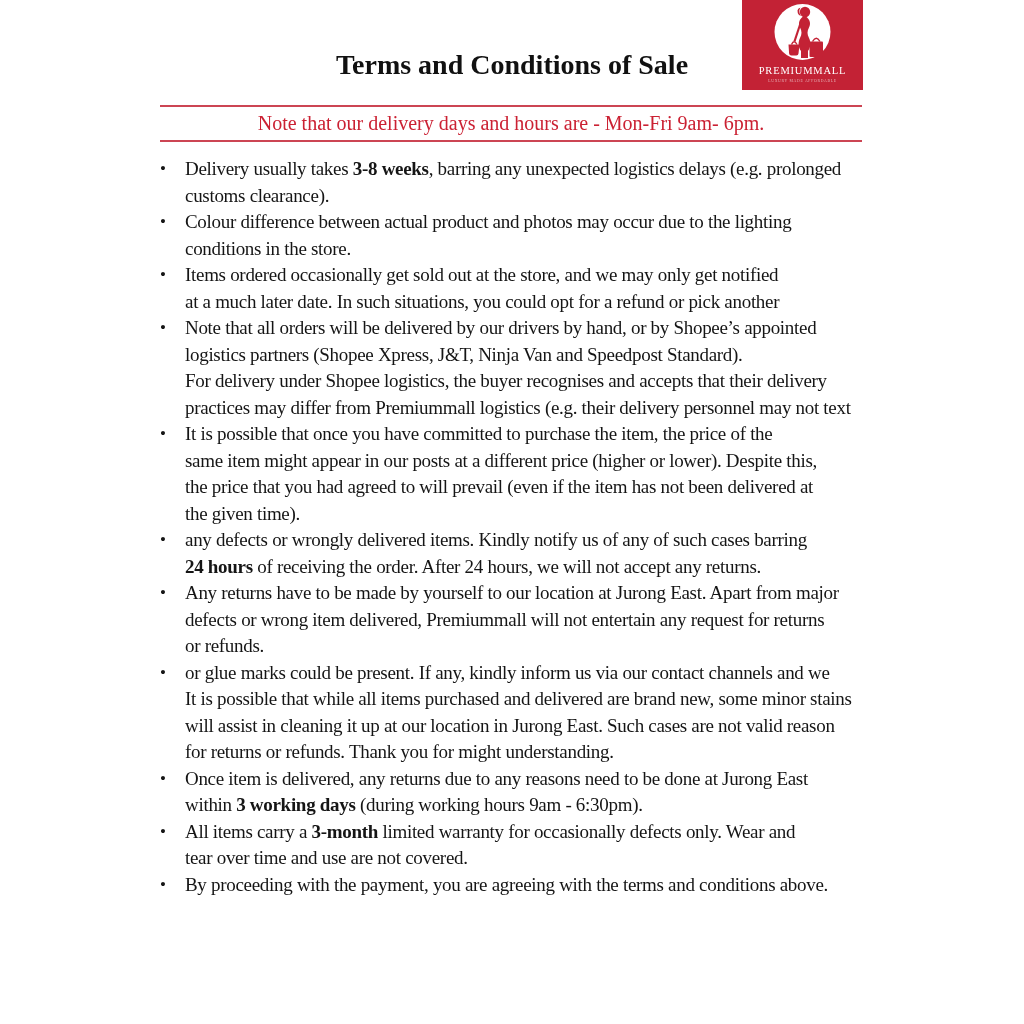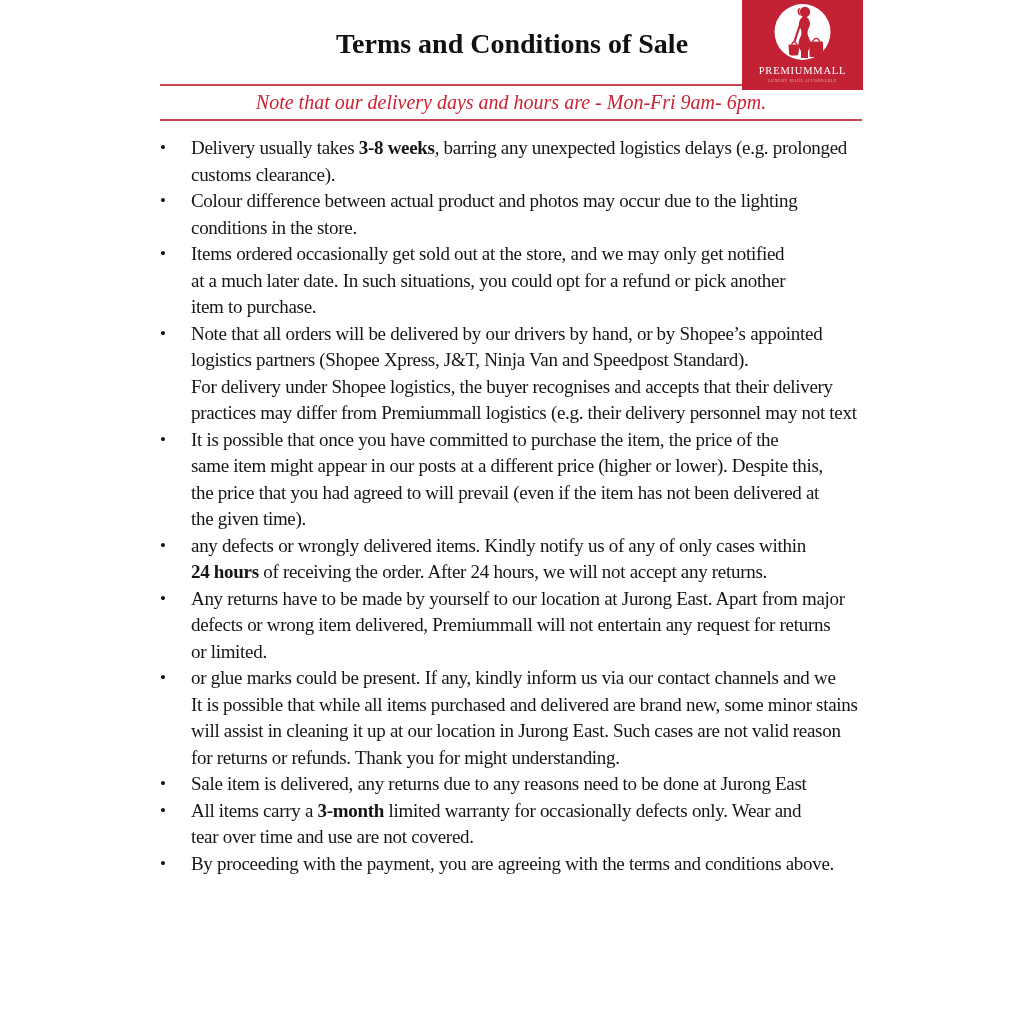--- a/index.html
+++ b/index.html
@@ -8,51 +8,50 @@
     width:1024px;height:1024px;
     background:#ffffff;
     font-family:"Liberation Serif","DejaVu Serif",serif;
     color:#151515;
     overflow:hidden;
   }
   .logo{
     position:absolute;top:0;left:742px;width:137px;height:90px;
   }
   .title{
-    padding-top:27px;
+    padding-top:48px;
     text-align:center;
     font-size:28px;line-height:34px;
     font-weight:bold;
     color:#111111;
   }
   .notice-band{
     margin:23px 0 0 160px;
     width:702px;
     box-sizing:border-box;
     border-top:2px solid #cc4553;
     border-bottom:2px solid #cc4553;
     padding:3px 0 4px 0;
     text-align:center;
   }
   .notice-text{
-    font-style:italic;
     font-size:20px;line-height:26px;
     color:#cb2133;
   }
   .terms{
     margin:14px 0 0 160px;
     width:720px;
   }
   .term-item{display:flex;}
   .bullet{
     flex:none;width:25px;
     font-size:17px;line-height:26.5px;
     color:#151515;
   }
-  .term-content{flex:none;margin-left:6px;}
+  .term-content{flex:none;}
   .term-line{
     font-size:19px;line-height:26.5px;
     letter-spacing:-0.3px;
     white-space:nowrap;
   }
   .term-line .b{font-weight:bold;}
 </style>
 </head>
 <body>
 
@@ -96,21 +95,20 @@
         <div class="term-content">
           <div class="term-line"><span>Colour difference between actual product and photos may occur due to the lighting</span></div>
           <div class="term-line"><span>conditions in the store.</span></div>
         </div>
       </div>
       <div class="term-item">
         <span class="bullet">•</span>
         <div class="term-content">
           <div class="term-line"><span>Items ordered occasionally get sold out at the store, and we may only get notified</span></div>
           <div class="term-line"><span>at a much later date. In such situations, you could opt for a refund or pick another</span></div>
-          <div class="term-line"><span>item to purchase.</span></div>
         </div>
       </div>
       <div class="term-item">
         <span class="bullet">•</span>
         <div class="term-content">
           <div class="term-line"><span>Note that all orders will be delivered by our drivers by hand, or by Shopee’s appointed</span></div>
           <div class="term-line"><span>logistics partners (Shopee Xpress, J&amp;T, Ninja Van and Speedpost Standard).</span></div>
           <div class="term-line"><span>For delivery under Shopee logistics, the buyer recognises and accepts that their delivery</span></div>
           <div class="term-line"><span>practices may differ from Premiummall logistics (e.g. their delivery personnel may not text</span></div>
         </div>
@@ -120,45 +118,46 @@
         <div class="term-content">
           <div class="term-line"><span>It is possible that once you have committed to purchase the item, the price of the</span></div>
           <div class="term-line"><span>same item might appear in our posts at a different price (higher or lower). Despite this,</span></div>
           <div class="term-line"><span>the price that you had agreed to will prevail (even if the item has not been delivered at</span></div>
           <div class="term-line"><span>the given time).</span></div>
         </div>
       </div>
       <div class="term-item">
         <span class="bullet">•</span>
         <div class="term-content">
-          <div class="term-line"><span>any defects or wrongly delivered items. Kindly notify us of any of only cases within</span></div>
+          <div class="term-line"><span>any defects or wrongly delivered items. Kindly notify us of any of such cases barring</span></div>
           <div class="term-line"><span class="b">24 hours</span><span> of receiving the order. After 24 hours, we will not accept any returns.</span></div>
         </div>
       </div>
       <div class="term-item">
         <span class="bullet">•</span>
         <div class="term-content">
           <div class="term-line"><span>Any returns have to be made by yourself to our location at Jurong East. Apart from major</span></div>
           <div class="term-line"><span>defects or wrong item delivered, Premiummall will not entertain any request for returns</span></div>
-          <div class="term-line"><span>or limited.</span></div>
+          <div class="term-line"><span>or refunds.</span></div>
         </div>
       </div>
       <div class="term-item">
         <span class="bullet">•</span>
         <div class="term-content">
           <div class="term-line"><span>or glue marks could be present. If any, kindly inform us via our contact channels and we</span></div>
           <div class="term-line"><span>It is possible that while all items purchased and delivered are brand new, some minor stains</span></div>
           <div class="term-line"><span>will assist in cleaning it up at our location in Jurong East. Such cases are not valid reason</span></div>
           <div class="term-line"><span>for returns or refunds. Thank you for might understanding.</span></div>
         </div>
       </div>
       <div class="term-item">
         <span class="bullet">•</span>
         <div class="term-content">
-          <div class="term-line"><span>Sale item is delivered, any returns due to any reasons need to be done at Jurong East</span></div>
+          <div class="term-line"><span>Once item is delivered, any returns due to any reasons need to be done at Jurong East</span></div>
+          <div class="term-line"><span>within </span><span class="b">3 working days</span><span> (during working hours 9am - 6:30pm).</span></div>
         </div>
       </div>
       <div class="term-item">
         <span class="bullet">•</span>
         <div class="term-content">
           <div class="term-line"><span>All items carry a </span><span class="b">3-month</span><span> limited warranty for occasionally defects only. Wear and</span></div>
           <div class="term-line"><span>tear over time and use are not covered.</span></div>
         </div>
       </div>
       <div class="term-item">

